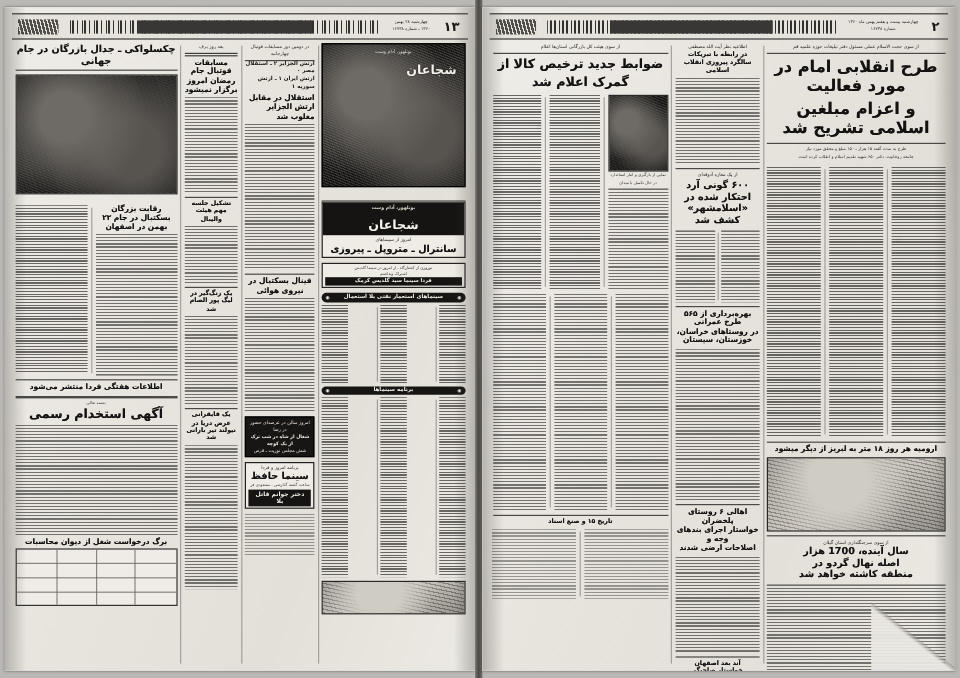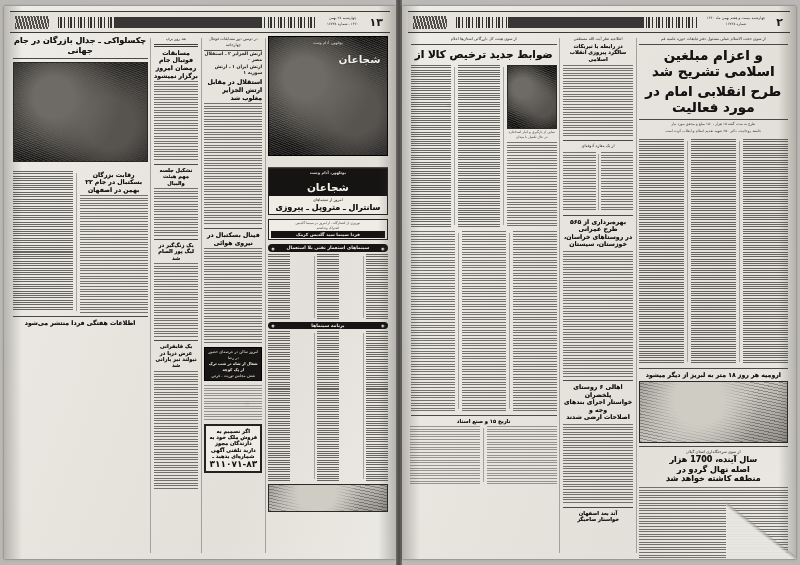--- a/index.html
+++ b/index.html
@@ -261,29 +261,29 @@
         <div class="body" style="height:122px;margin-top:2px"></div>
         <div class="hl hl-sm rule-t" style="margin-top:3px;padding-top:2px">فینال بسکتبال در نیروی هوائی</div>
         <div class="body" style="height:96px;margin-top:2px"></div>
 
         <div class="ad ad-dark" style="padding:1px 2px;margin-top:3px">
           <div class="kicker" style="color:#e3ded6">امروز سالن در عرصه‌ای حضور در رضا</div>
           <div class="kicker" style="color:#f1ece4;font-weight:bold">شغال از شاه در شب ترک از یک کوچه</div>
           <div class="kicker" style="color:#e3ded6">شش مجلس توریت ـ قرص</div>
         </div>
 
+        <div class="ad" style="padding:1px 2px">
+          <div class="kicker">برنامه امروز و فردا</div>
+          <div class="hl hl-md">سینما حافظ</div>
+          <div class="tiny">ساعت گشته گذارشی ـ مسعودی فر</div>
+          <div class="reverse" style="font-size:5px;margin-top:1px">دختر جوانم قاتل بلا</div>
+        </div>
 
         <div class="body light" style="height:36px;margin-top:3px"></div>
 
-        <div class="ad" style="margin-top:3px;border-width:2px;padding:2px">
-          <div class="hl hl-xs">اگر تصمیم به فروش ملک خود به</div>
-          <div class="hl hl-xs">دارندگان مجوز دارید تلفنی آگهی</div>
-          <div class="hl hl-xs">شماره‌ای بدهید ـ</div>
-          <div class="phone">۳۱۱۰۷۱-۸۳</div>
-        </div>
       </div>
 
       <div class="vrule"></div>
 
       <div class="col" style="width:48px">
         <div class="kicker dbl-b">بعد روز برف</div>
         <div class="hl hl-sm" style="margin:2px 0">مسابقات فوتبال جام رمضان امروز برگزار نمیشود</div>
         <div class="body" style="height:80px"></div>
         <div class="hl hl-xs rule-t" style="margin-top:3px;padding-top:2px">تشکیل جلسه مهم هیئت والیبال</div>
         <div class="body" style="height:48px;margin-top:2px"></div>
@@ -309,20 +309,34 @@
           <div class="vrule"></div>
           <div style="flex:1">
             <div class="body dense" style="height:140px"></div>
           </div>
         </div>
 
         <div class="rule-t" style="margin-top:3px;padding-top:2px">
           <div class="hl hl-sm">اطلاعات هفتگی فردا منتشر می‌شود</div>
         </div>
 
+        <div class="rule-t" style="margin-top:3px;padding-top:2px;border-top-width:2px">
+          <div class="tiny">بسمه تعالی</div>
+          <div class="hl hl-lg">آگهی استخدام رسمی</div>
+          <div class="body" style="height:92px;margin-top:2px"></div>
+          <div class="hl hl-sm" style="margin-top:2px">برگ درخواست شغل از دیوان محاسبات</div>
+          <div class="tablebox">
+            <div class="r" style="top:11px"></div>
+              <div class="r" style="top:23px"></div>
+              <div class="r" style="top:35px"></div>
+            <div class="c" style="left:25%"></div>
+              <div class="c" style="left:50%"></div>
+              <div class="c" style="left:74%"></div>
+          </div>
+        </div>
       </div>
 
     </div>
 
     <div class="edge-shade shade-l"></div>
     <div class="edge-shade shade-r"></div>
   </div>
 
   <div class="gutter"></div>
 
@@ -335,22 +349,22 @@
         <div>شماره ۱۶۷۳۸</div>
       </div>
       <div class="barcode"></div>
       <div class="logo-stamp"></div>
     </div>
 
     <div class="cols">
 
       <div class="col" style="width:152px">
         <div class="kicker rule-b" style="padding-bottom:2px">از سوی حجت الاسلام عملی مسئول دفتر تبلیغات حوزه علمیه قم</div>
+        <div class="hl hl-xl" style="margin-top:3px">طرح انقلابی امام در مورد فعالیت</div>
         <div class="hl hl-xl" style="margin-top:2px">و اعزام مبلغین اسلامی تشریح شد</div>
-        <div class="hl hl-xl" style="margin-top:3px">طرح انقلابی امام در مورد فعالیت</div>
         <div class="byline rule-t" style="margin-top:3px;padding-top:2px">طرح به مدت گفته ۱۵ هزار ـ ۱۵۰ مبلغ و محقق مورد نیاز</div>
         <div class="byline">جامعه روحانیت، دکتر ۶۵۰ شهید تقدیم اسلام و انقلاب کرده است</div>
 
         <div style="display:flex;gap:3px;margin-top:3px">
           <div class="body dense" style="flex:1;height:225px"></div>
           <div class="vrule"></div>
           <div class="body dense" style="flex:1;height:225px"></div>
           <div class="vrule"></div>
           <div class="body dense" style="flex:1;height:225px"></div>
         </div>
@@ -372,20 +386,21 @@
       <div class="vrule"></div>
 
       <div class="col" style="width:72px">
         <div class="kicker">اطلاعیه نظر آیت الله مصطفی</div>
         <div class="hl hl-xs" style="margin-top:1px">در رابطه با تبریکات</div>
         <div class="hl hl-xs">سالگرد پیروزی انقلاب اسلامی</div>
         <div class="body" style="height:72px;margin-top:3px"></div>
 
         <div class="rule-t" style="margin-top:3px;padding-top:2px">
           <div class="kicker">از یک مغازه آذوقه‌ای</div>
+          <div class="hl hl-md" style="margin-top:1px">۶۰۰ گونی آرد احتکار شده در «اسلامشهر» کشف شد</div>
           <div style="display:flex;gap:2px;margin-top:3px">
             <div class="body" style="flex:1;height:60px"></div>
             <div class="vrule"></div>
             <div class="body" style="flex:1;height:60px"></div>
           </div>
         </div>
 
         <div class="rule-t" style="margin-top:3px;padding-top:2px">
           <div class="hl hl-sm">بهره‌برداری از ۵۶۵ طرح عمرانی</div>
           <div class="hl hl-sm">در روستاهای خراسان،</div>
@@ -402,20 +417,21 @@
           <div class="hl hl-xs">خواستار صاحبگر</div>
 
         </div>
       </div>
 
       <div class="vrule"></div>
 
       <div class="col" style="width:150px">
         <div class="kicker rule-b" style="padding-bottom:2px">از سوی هیئت کل بازرگانی استان‌ها اعلام</div>
         <div class="hl hl-lg" style="margin-top:3px">ضوابط جدید ترخیص کالا از</div>
+        <div class="hl hl-lg" style="margin-top:2px">گمرک اعلام شد</div>
 
         <div style="display:flex;gap:3px;margin-top:4px">
           <div style="flex:1">
             <div class="photo" style="height:62px"></div>
             <div class="caption">نمایی از بارگیری و انبار استاندارد در حال تکمیل با میدان</div>
             <div class="body" style="height:84px;margin-top:2px"></div>
           </div>
           <div class="vrule"></div>
           <div class="body dense" style="width:42px;height:162px"></div>
           <div class="vrule"></div>

